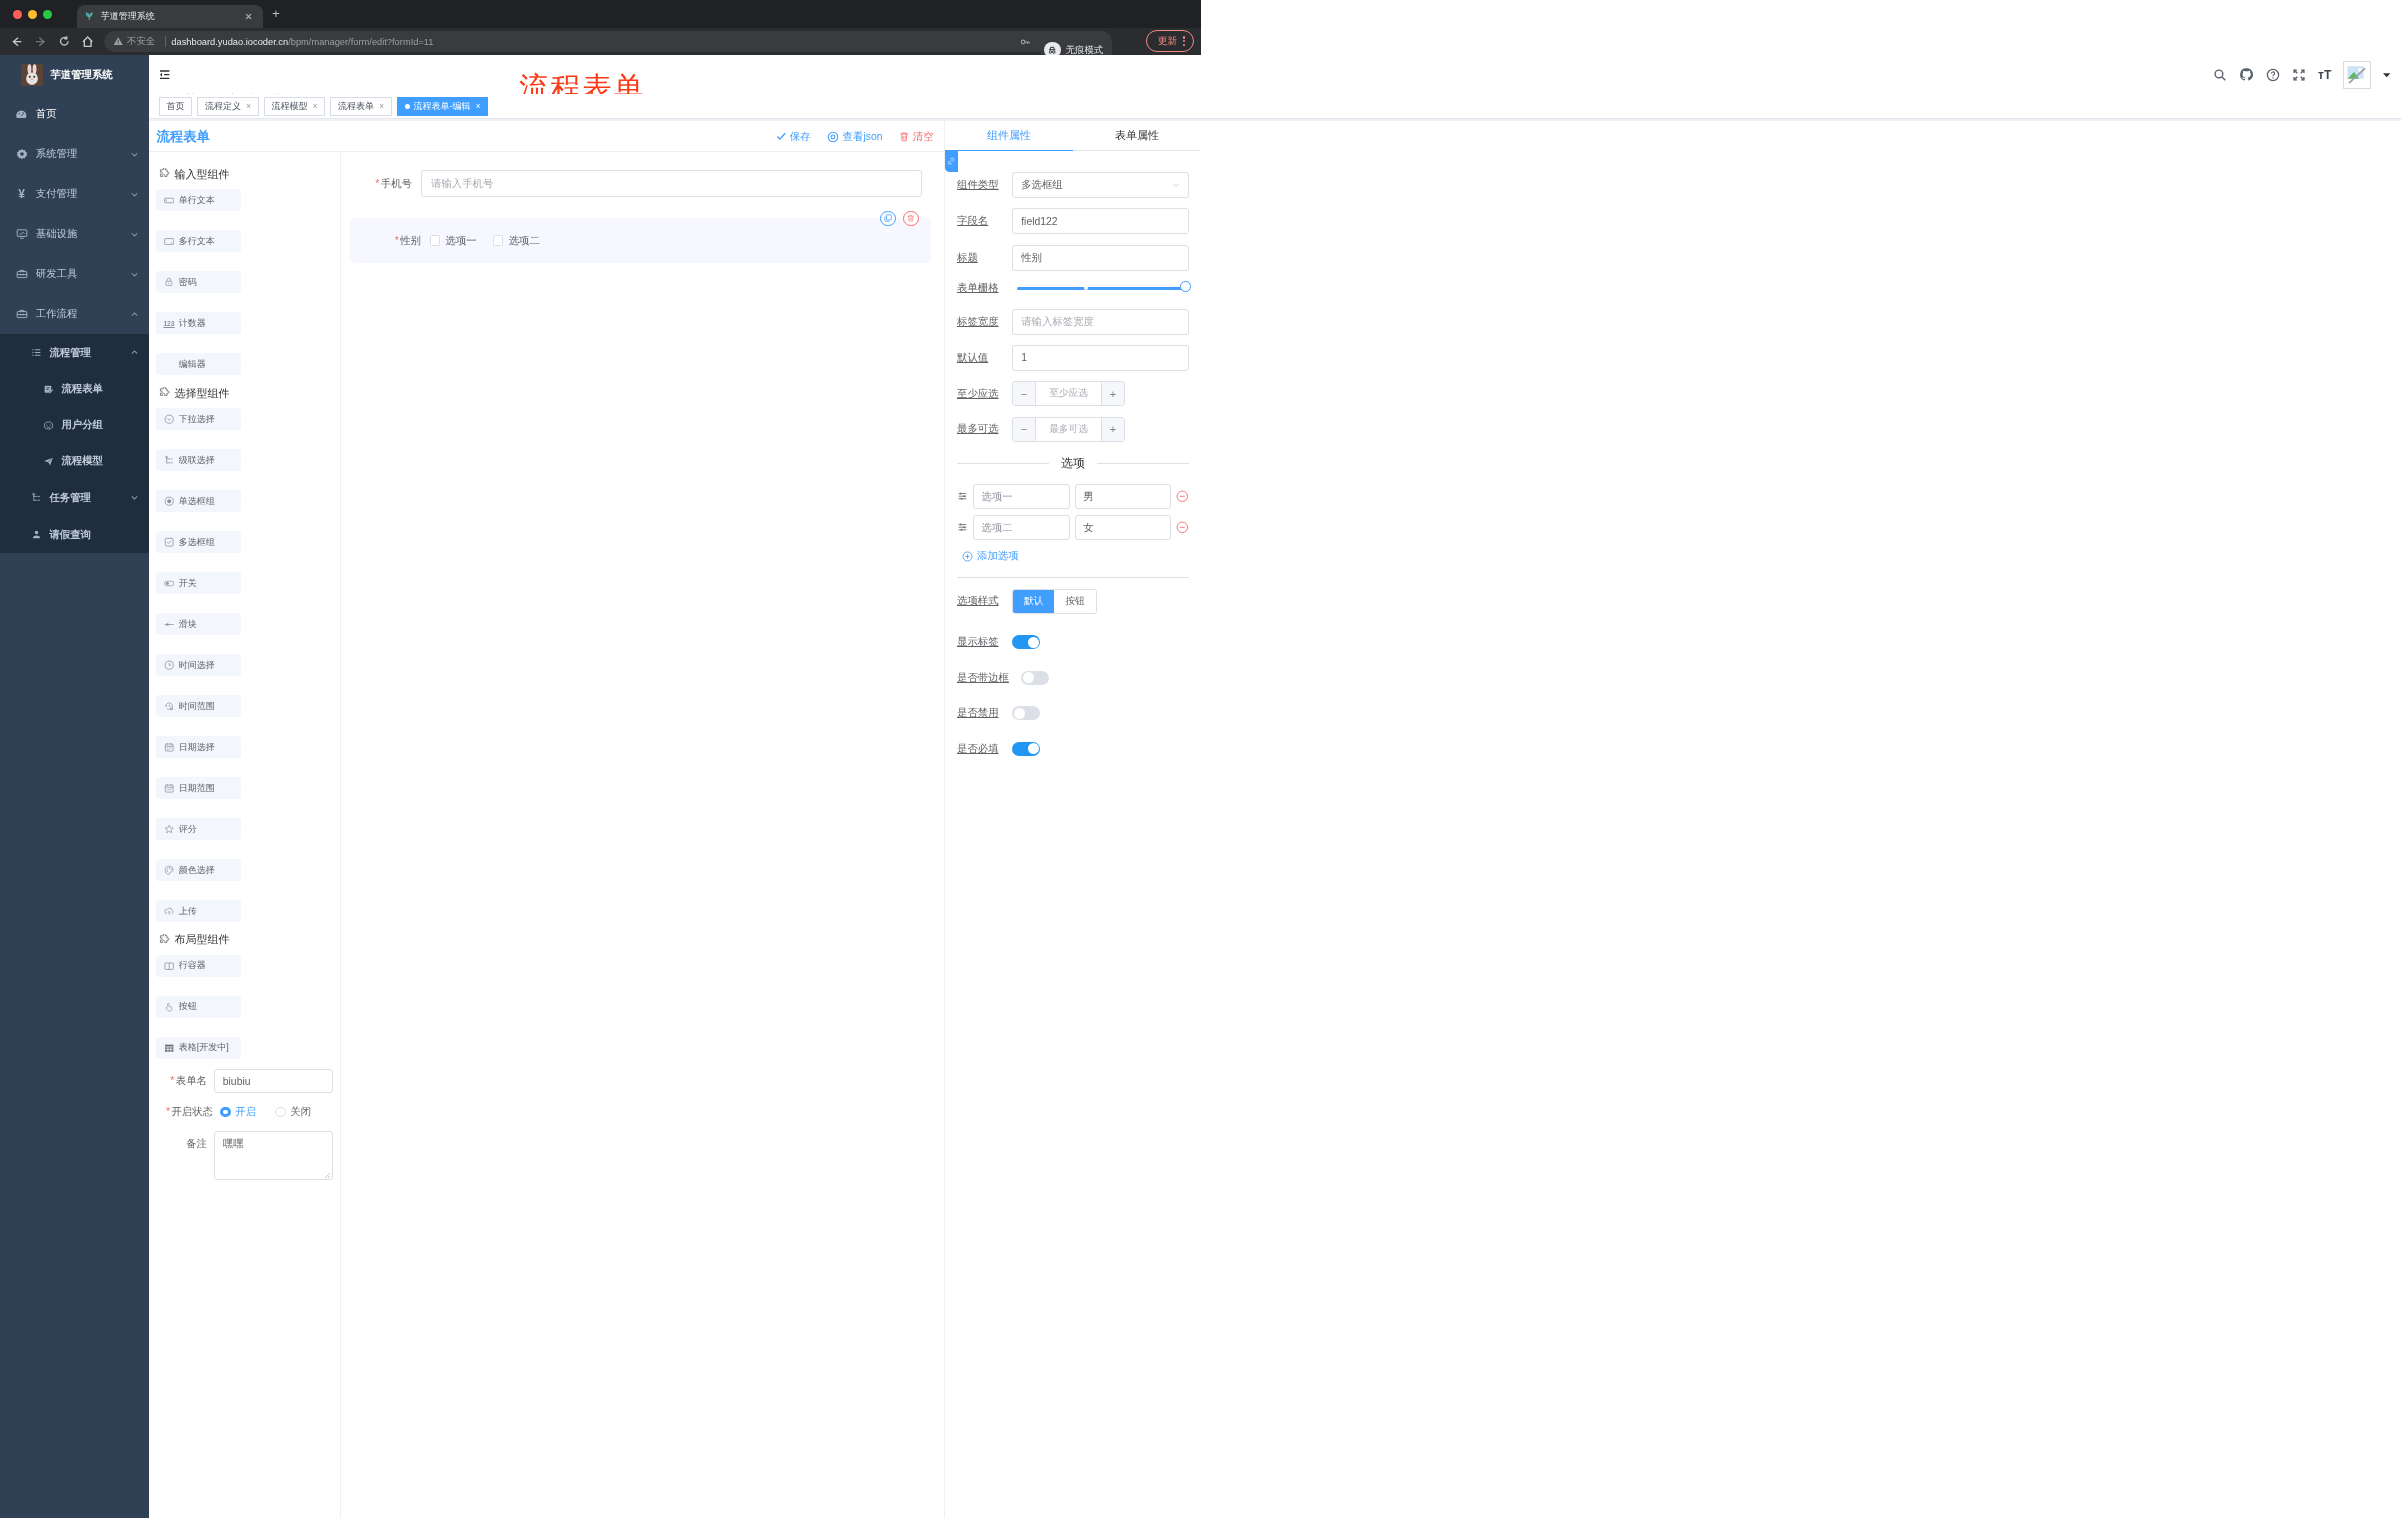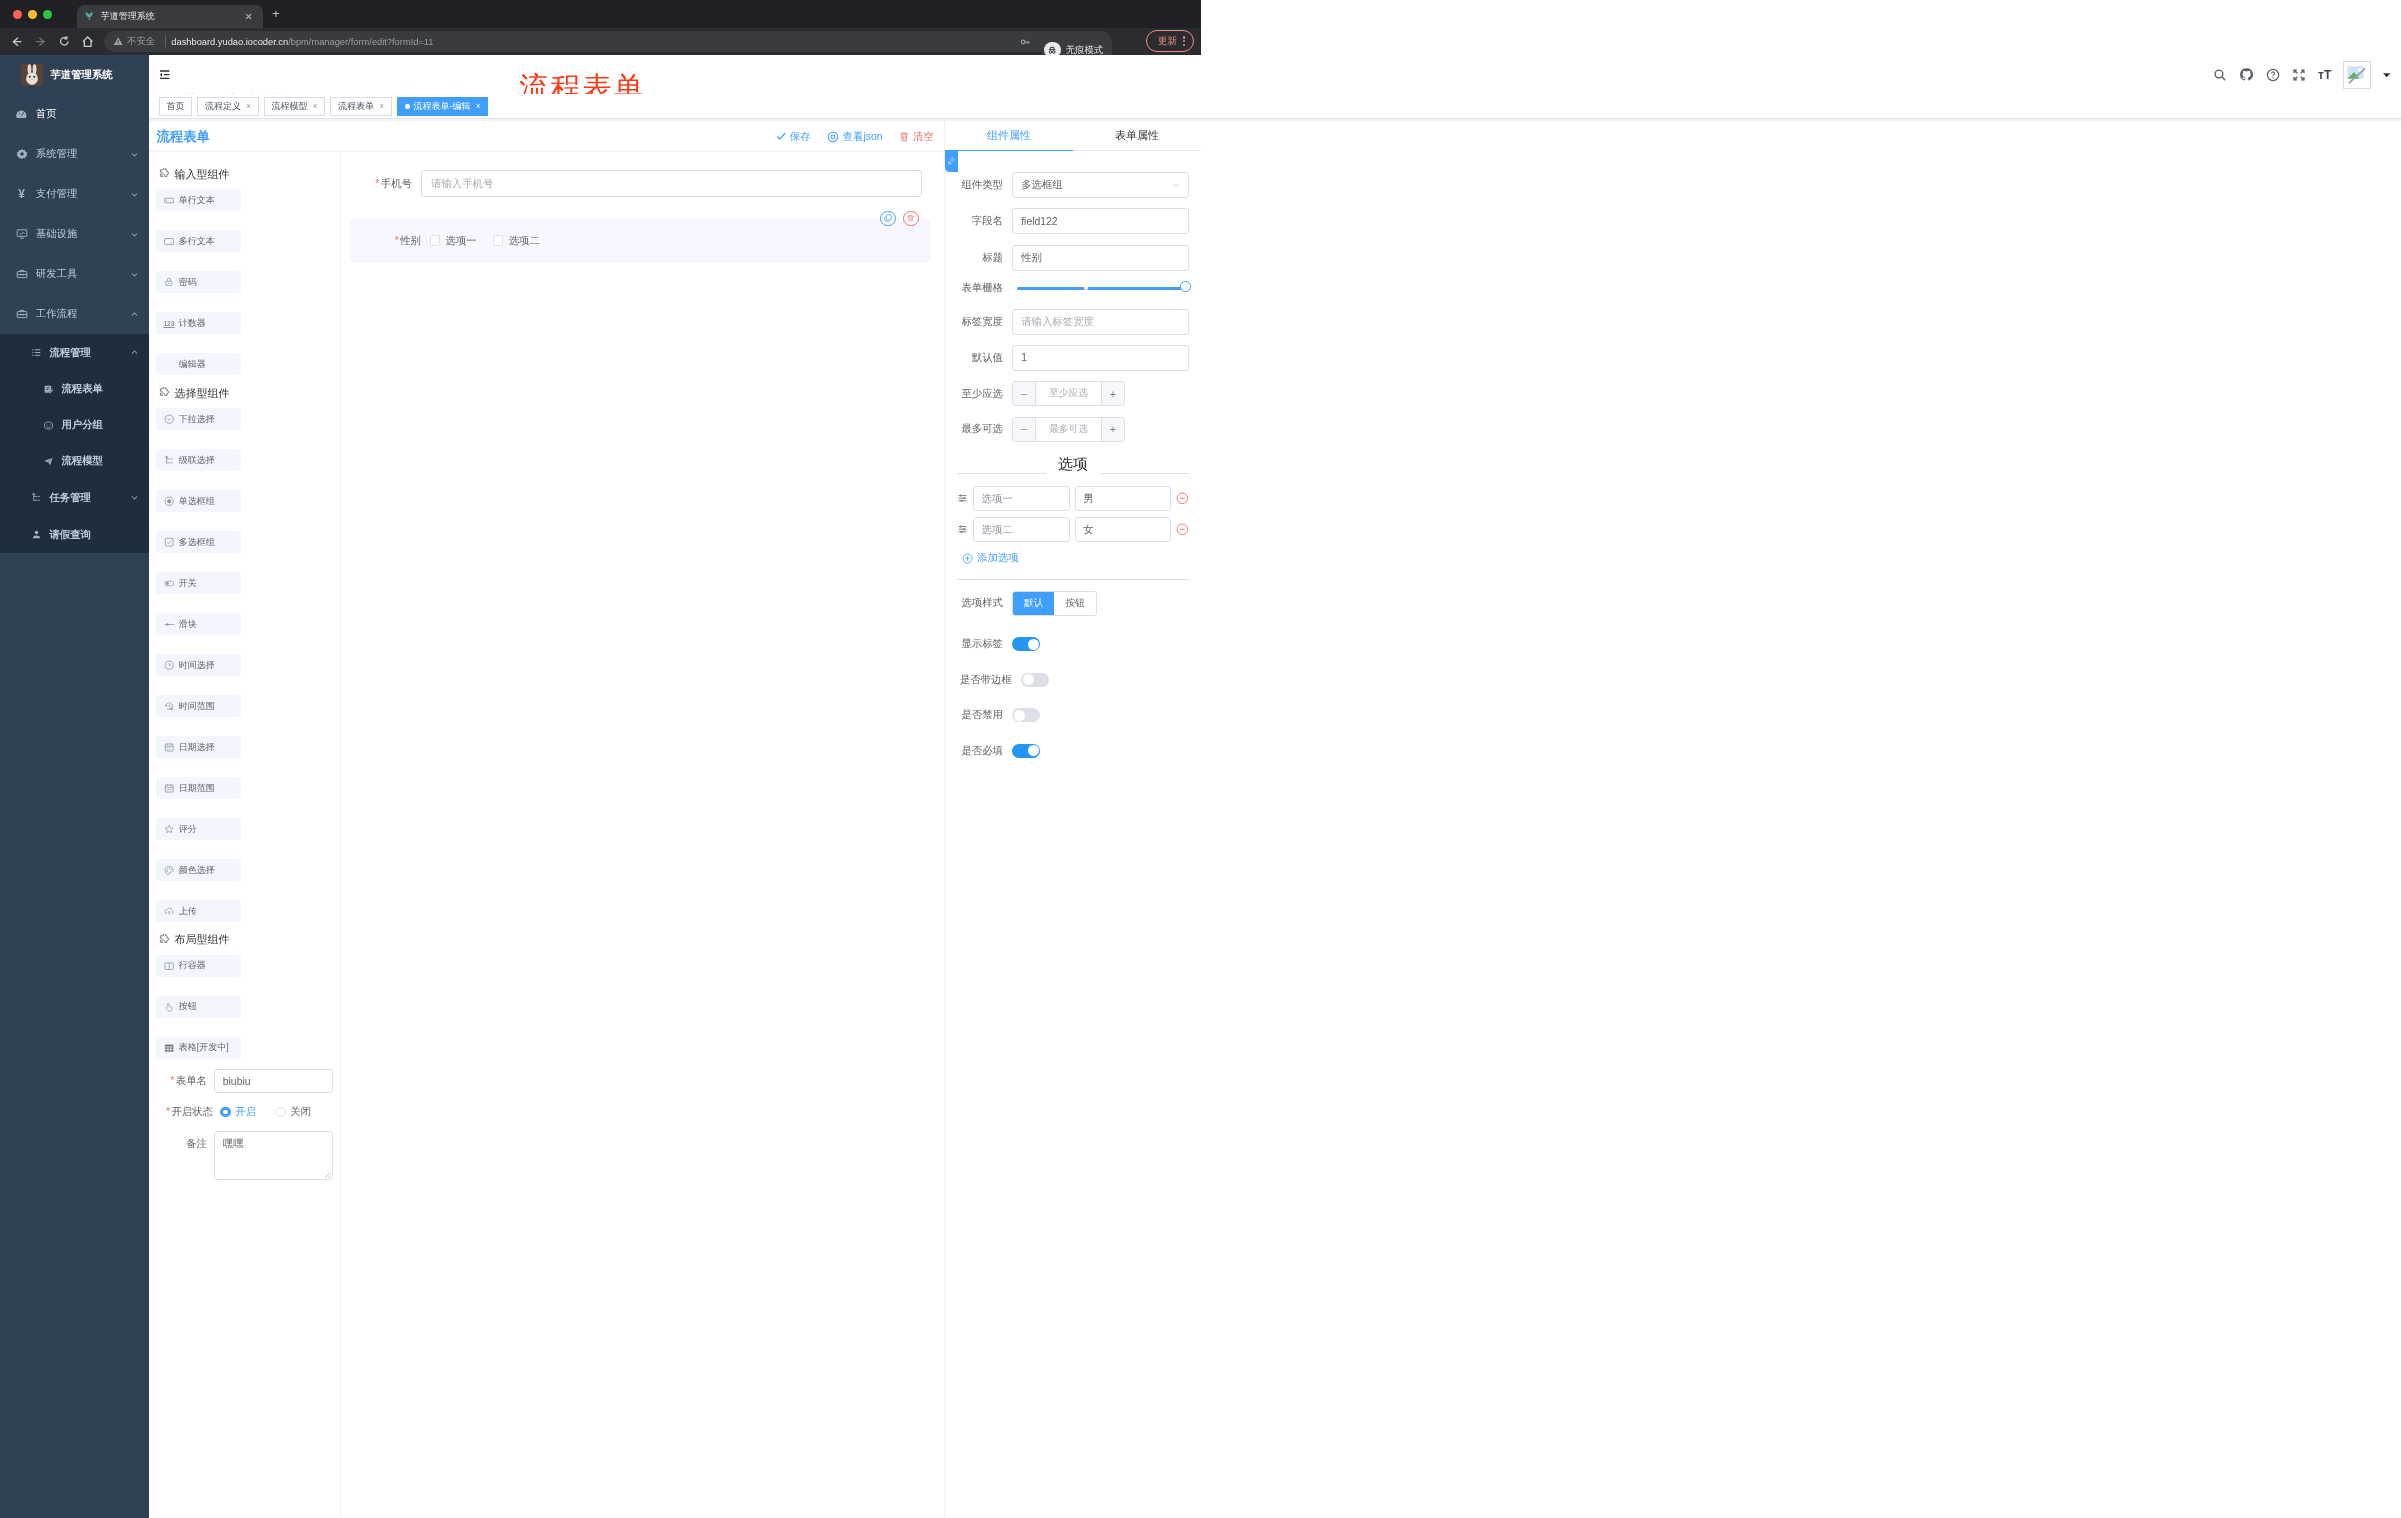--- a/index.html
+++ b/index.html
@@ -118,36 +118,36 @@
   
   .panel { position:absolute; left:795px; top:0; width:257px; bottom:0; border-left:0.7px solid #f0f0f0; overflow:hidden; }
   .ptabs { display:flex; height:30px; }
   .ptab { flex:1; display:flex; align-items:center; justify-content:center; font-size:11px; color:#303133;
     cursor:pointer; border-bottom:0.7px solid #e4e7ed; }
   .ptab.active { color:#409eff; border-bottom:1.5px solid #409eff; }
   .linktag { position:absolute; left:0; top:30px; width:12.6px; height:21px; background:#409eff;
     border-radius:0 0 0 4.5px; display:flex; align-items:center; justify-content:center; color:#fff; }
   .pbody { padding:21px 12px 0 12px; font-size:10.4px; color:#606266; }
   .prow { display:flex; align-items:center; margin-bottom:10.4px; }
-  .plabel { width:55px; text-align:right; padding-right:9px; white-space:nowrap; flex:none; }
+  .plabel { width:55px; text-align:left; padding-right:9px; white-space:nowrap; flex:none;text-decoration:underline; }
   .pctrl { flex:1; display:flex; align-items:center; }
   .pselect, .pinput { flex:1; height:26px; border:0.7px solid #dcdfe6; border-radius:3px; background:#fff;
     display:flex; align-items:center; padding:0 8.2px; color:#606266; }
   .pselect .sv { flex:1; } .pselect .chev { color:#c0c4cc; display:flex; }
   .ph { color:#a8abb2; }
   .slider { position:relative; flex:1; height:3px; border-radius:1.5px; background:#409eff; margin:0 4.5px; }
   .slider .stop { position:absolute; left:40%; top:-0.7px; width:4.5px; height:4.5px; border-radius:50%; background:#fff; }
   .slider .knob { position:absolute; right:-6px; top:-5.2px; width:10.4px; height:10.4px; border-radius:50%;
     background:#fff; border:1.5px solid #409eff; cursor:grab; }
   .stepper { display:flex; height:25px; width:113px; border:0.7px solid #dcdfe6; border-radius:3px; overflow:hidden; background:#fff; }
   .stepbtn { width:23px; background:#f5f7fa; color:#7d828a; display:flex; align-items:center; justify-content:center;
     font-size:11px; cursor:pointer; }
   .stepbtn.l { border-right:0.7px solid #dcdfe6; } .stepbtn.r { border-left:0.7px solid #dcdfe6; }
   .stepval { flex:1; display:flex; align-items:center; justify-content:center; color:#a8abb2; font-size:9.7px; }
-  .pdivider { display:flex; align-items:flex-end; margin:13.4px 0 12px 0; color:#303133; font-size:15px; }
+  .pdivider { display:flex; align-items:center; margin:13.4px 0 12px 0; color:#303133; font-size:12px; }
   .pdivider::before,.pdivider::after { content:""; flex:1; height:0.7px; background:#dcdfe6; }
   .pdivider span { padding:0 12px; }
   .optrow { display:flex; align-items:center; gap:5.2px; margin-bottom:6px; }
   .dragic { color:#6e7277; display:flex; flex:none; cursor:grab; }
   .optin { flex:1; height:25px; border:0.7px solid #dcdfe6; border-radius:3px; display:flex; align-items:center;
     padding:0 7.4px; background:#fff; }
   .optin.lab { color:#8d929b; } .optin.val { color:#606266; }
   .minus { color:#f56c6c; flex:none; display:flex; cursor:pointer; }
   .addopt { display:flex; align-items:center; gap:4.5px; color:#409eff; font-size:10.4px; margin:9px 0 1.5px 4.5px; cursor:pointer; }
   .hr2 { height:0.7px; background:#dcdfe6; margin:13.4px 0 12px 0; }

